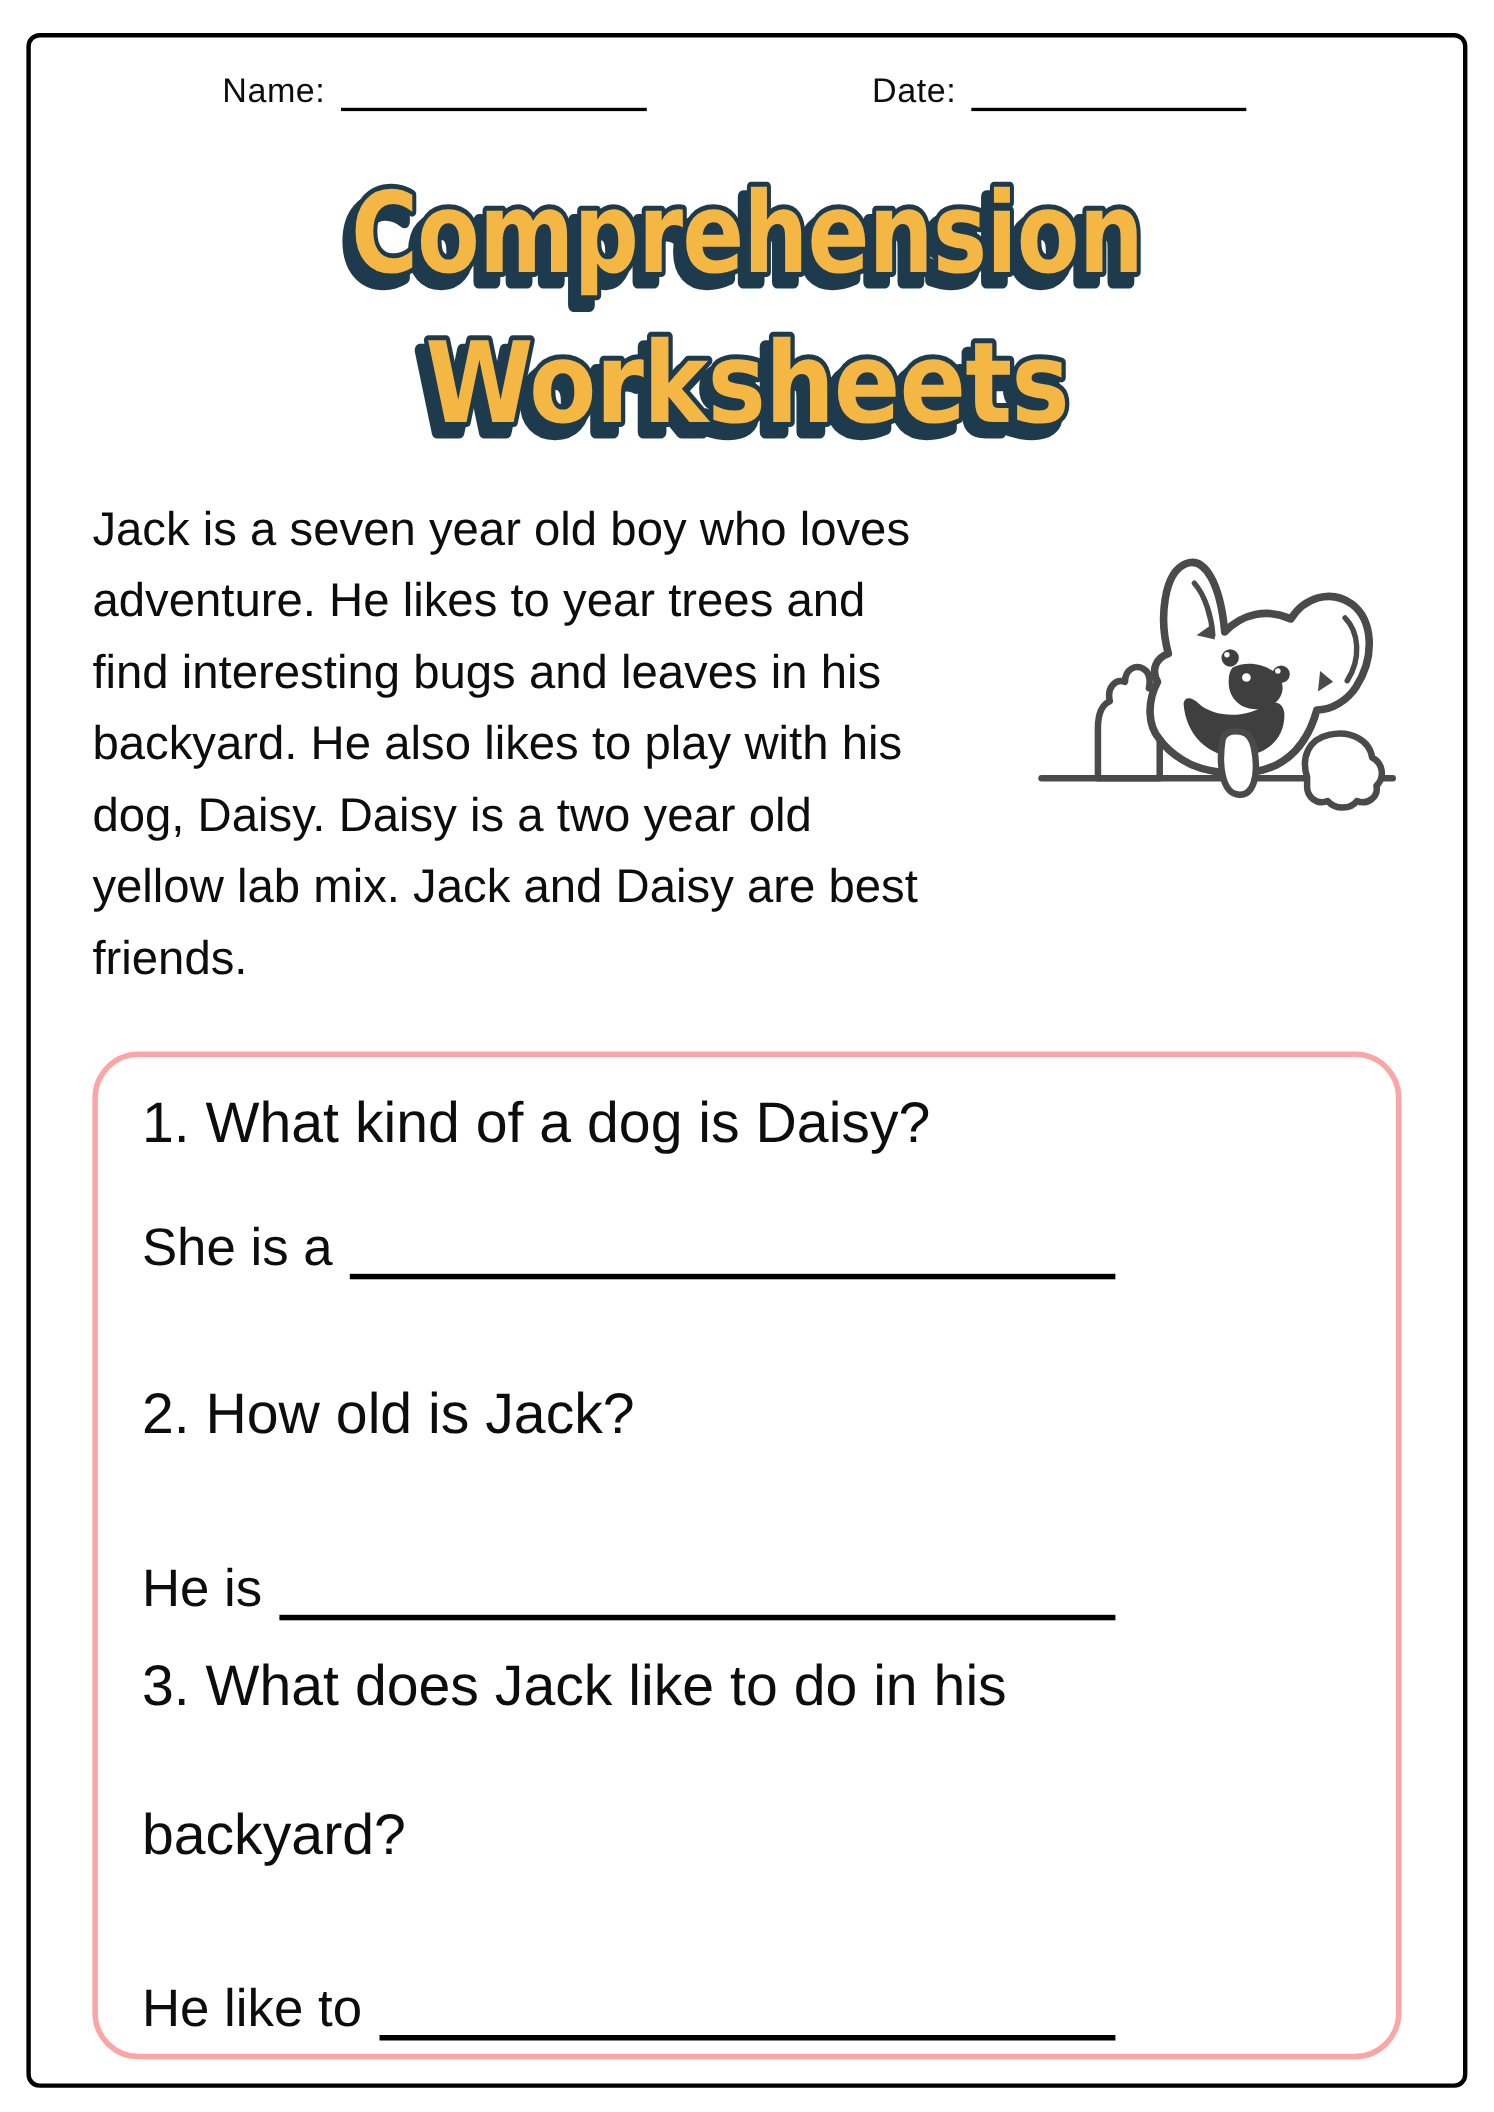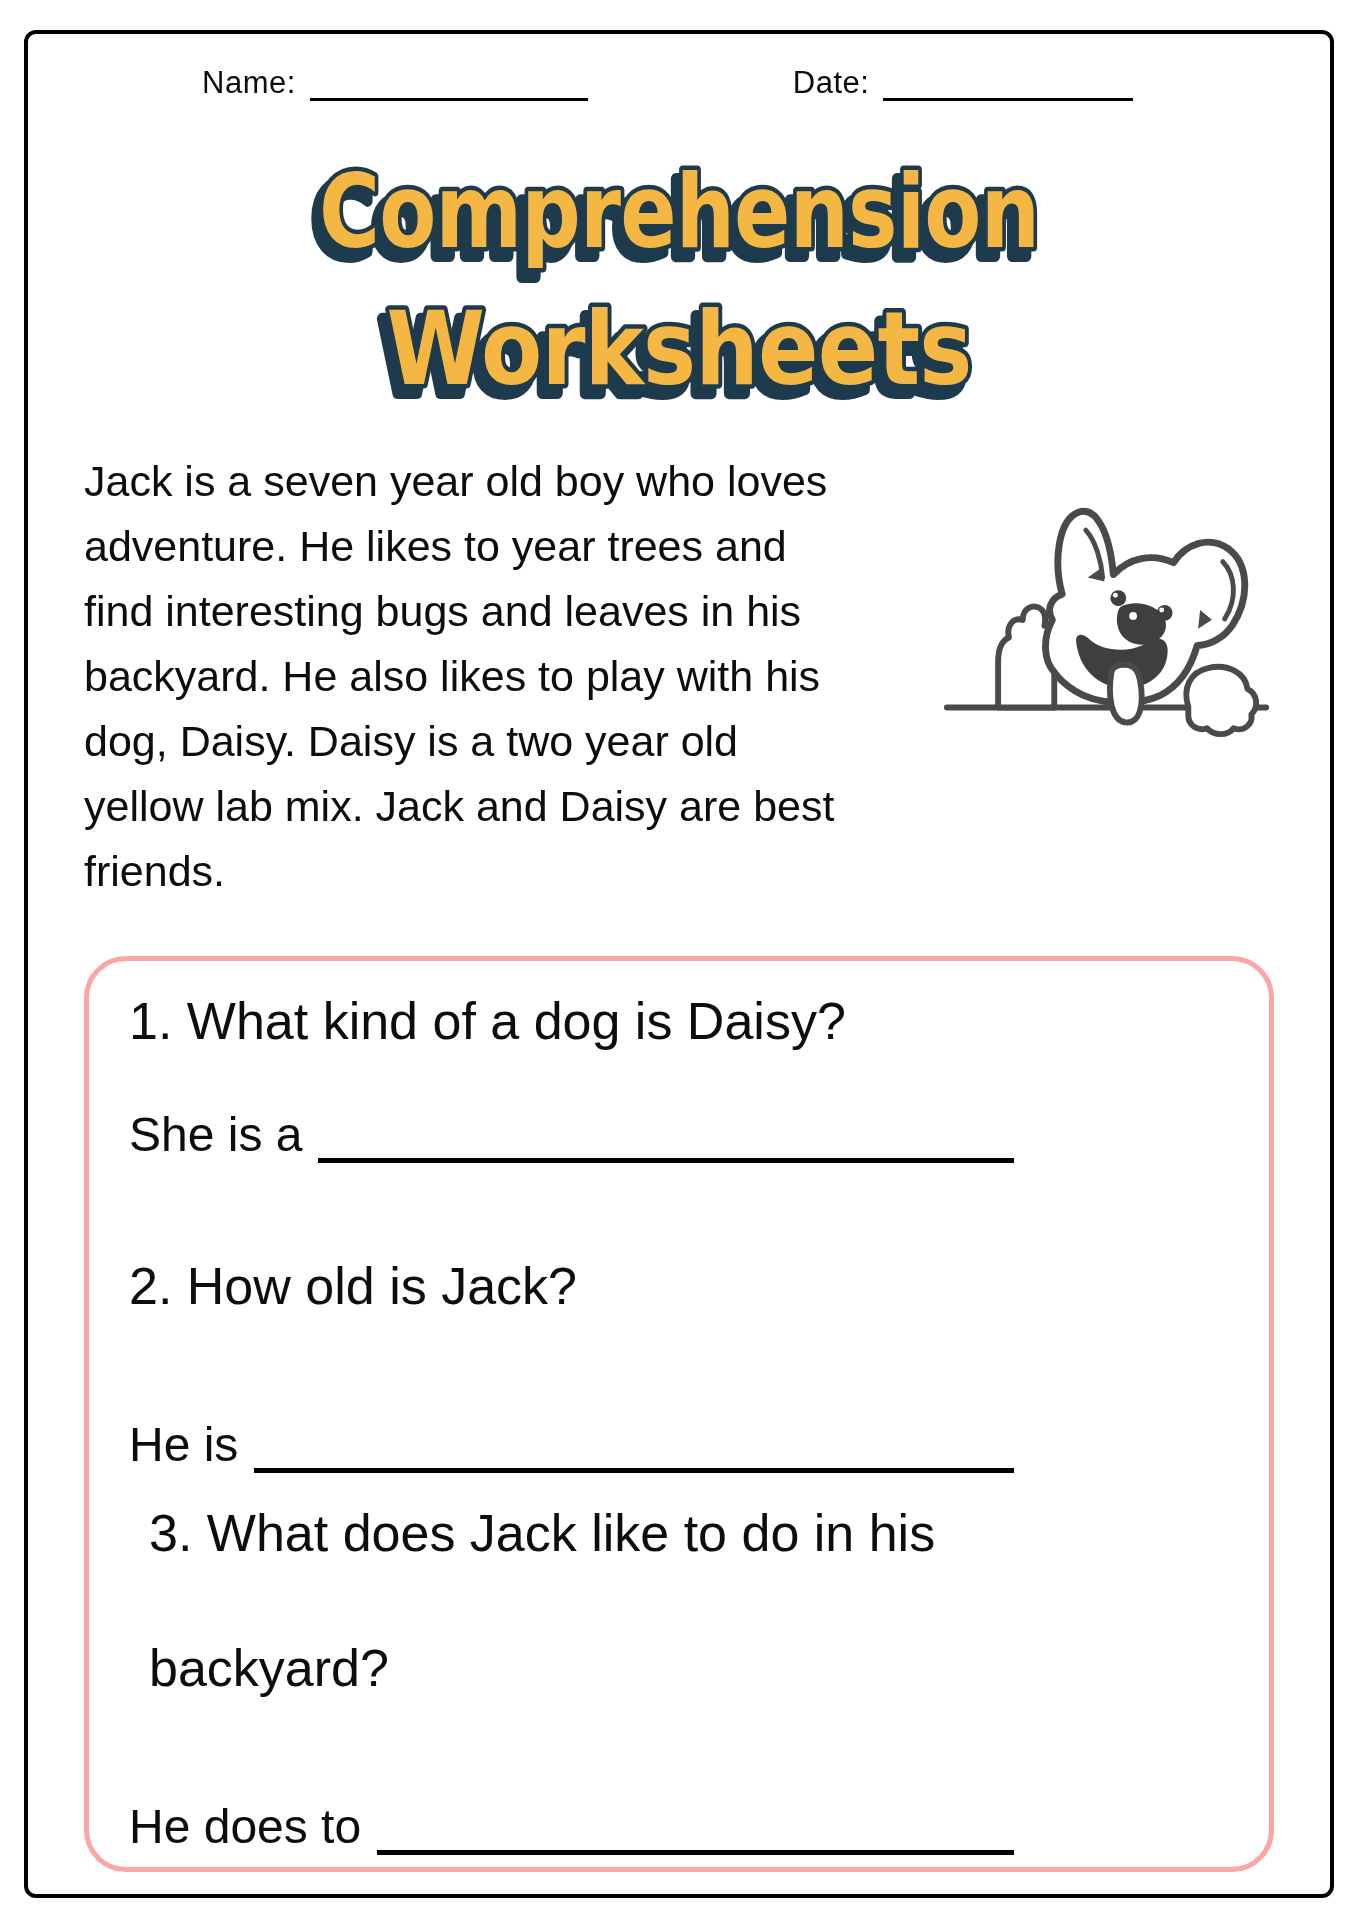--- a/index.html
+++ b/index.html
@@ -41,21 +41,21 @@
   .q-text{font-size:52px;}
   .q-line{line-height:60px;white-space:nowrap;}
   .q-gap{margin-bottom:75px;}
   .answer-row{display:flex;align-items:flex-end;height:74px;font-size:48px;}
   .answer-prefix{line-height:60px;white-space:nowrap;}
   .blank{flex:1;border-bottom:5px solid #000;margin:0 215px 2px 16px;}
   .q1{margin-top:0;}
   .a1{margin-top:40px;}
   .q2{margin-top:91px;}
   .a2{margin-top:85px;text-align:center;}
-  .q3{margin-top:28px;margin-left:20px;}
+  .q3{margin-top:28px;}
   .a3{margin-top:85px;}
 </style>
 </head>
 <body>
 
 <div class="page">
 
   <div class="header-row">
     <div class="field-group name-group">
       <span class="field-label">Name:</span>
@@ -136,18 +136,18 @@
     <div class="answer-row a2">
       <span class="answer-prefix">He is</span>
       <div class="blank"></div>
     </div>
 
     <div class="q-text q3">
       <div class="q-line q-gap">3. What does Jack like to do in his</div>
       <div class="q-line">backyard?</div>
     </div>
     <div class="answer-row a3">
-      <span class="answer-prefix">He does to</span>
+      <span class="answer-prefix">He like to</span>
       <div class="blank"></div>
     </div>
 
   </div>
 </div>
 
 </body></html>

